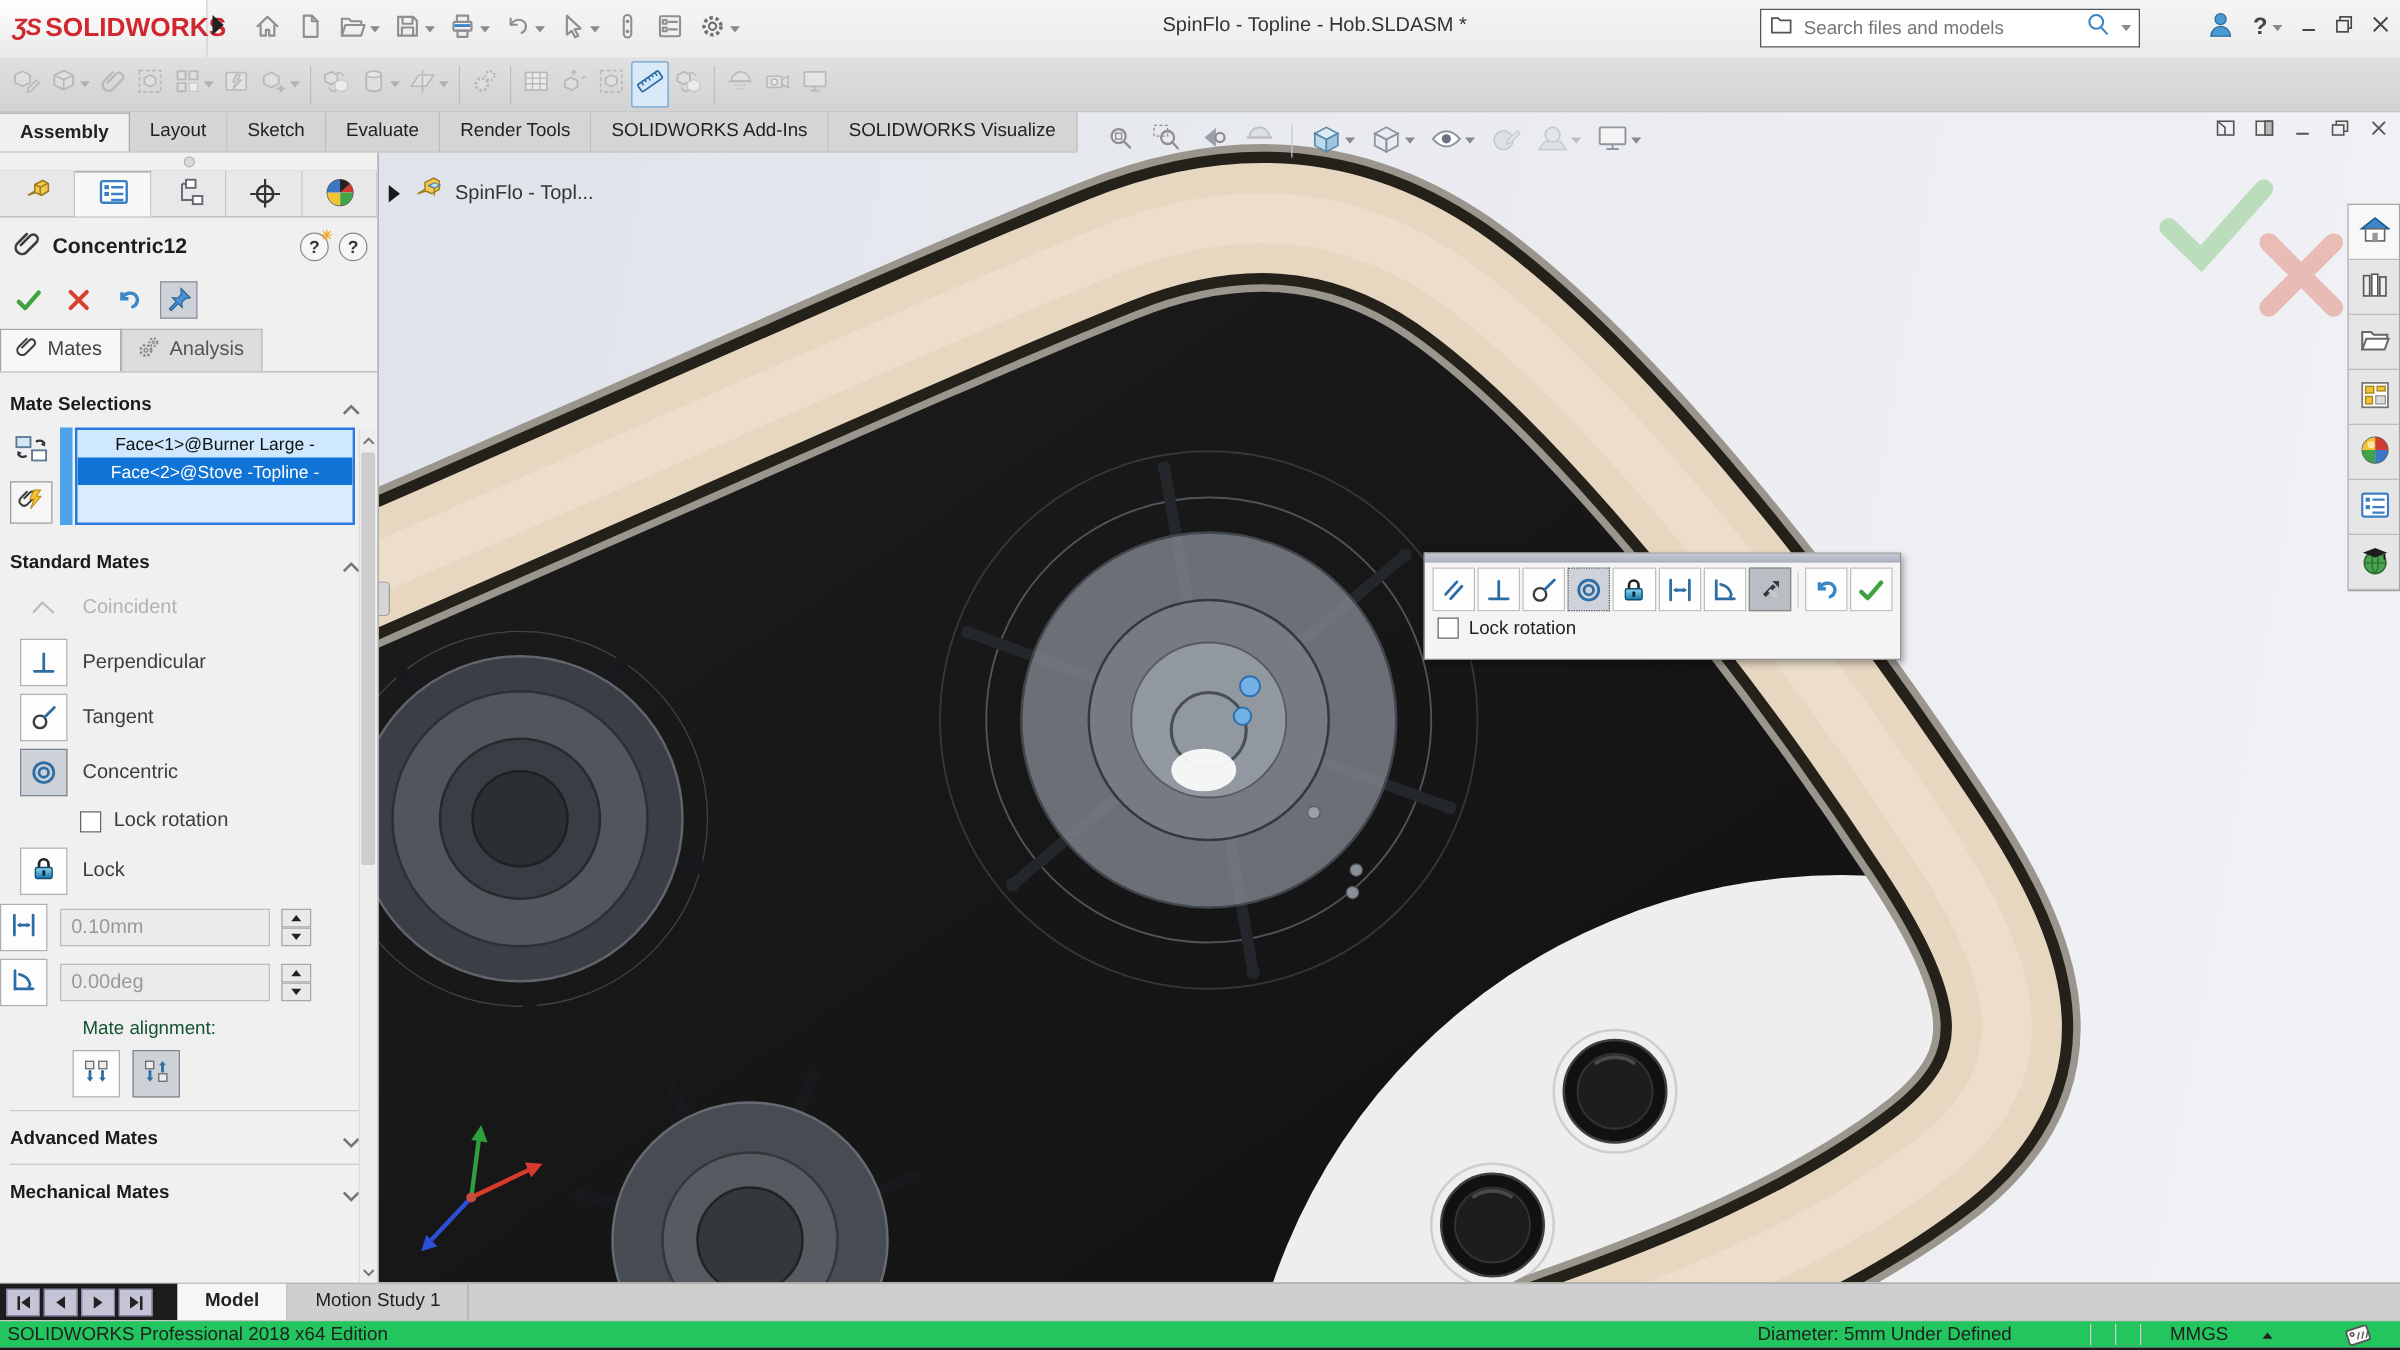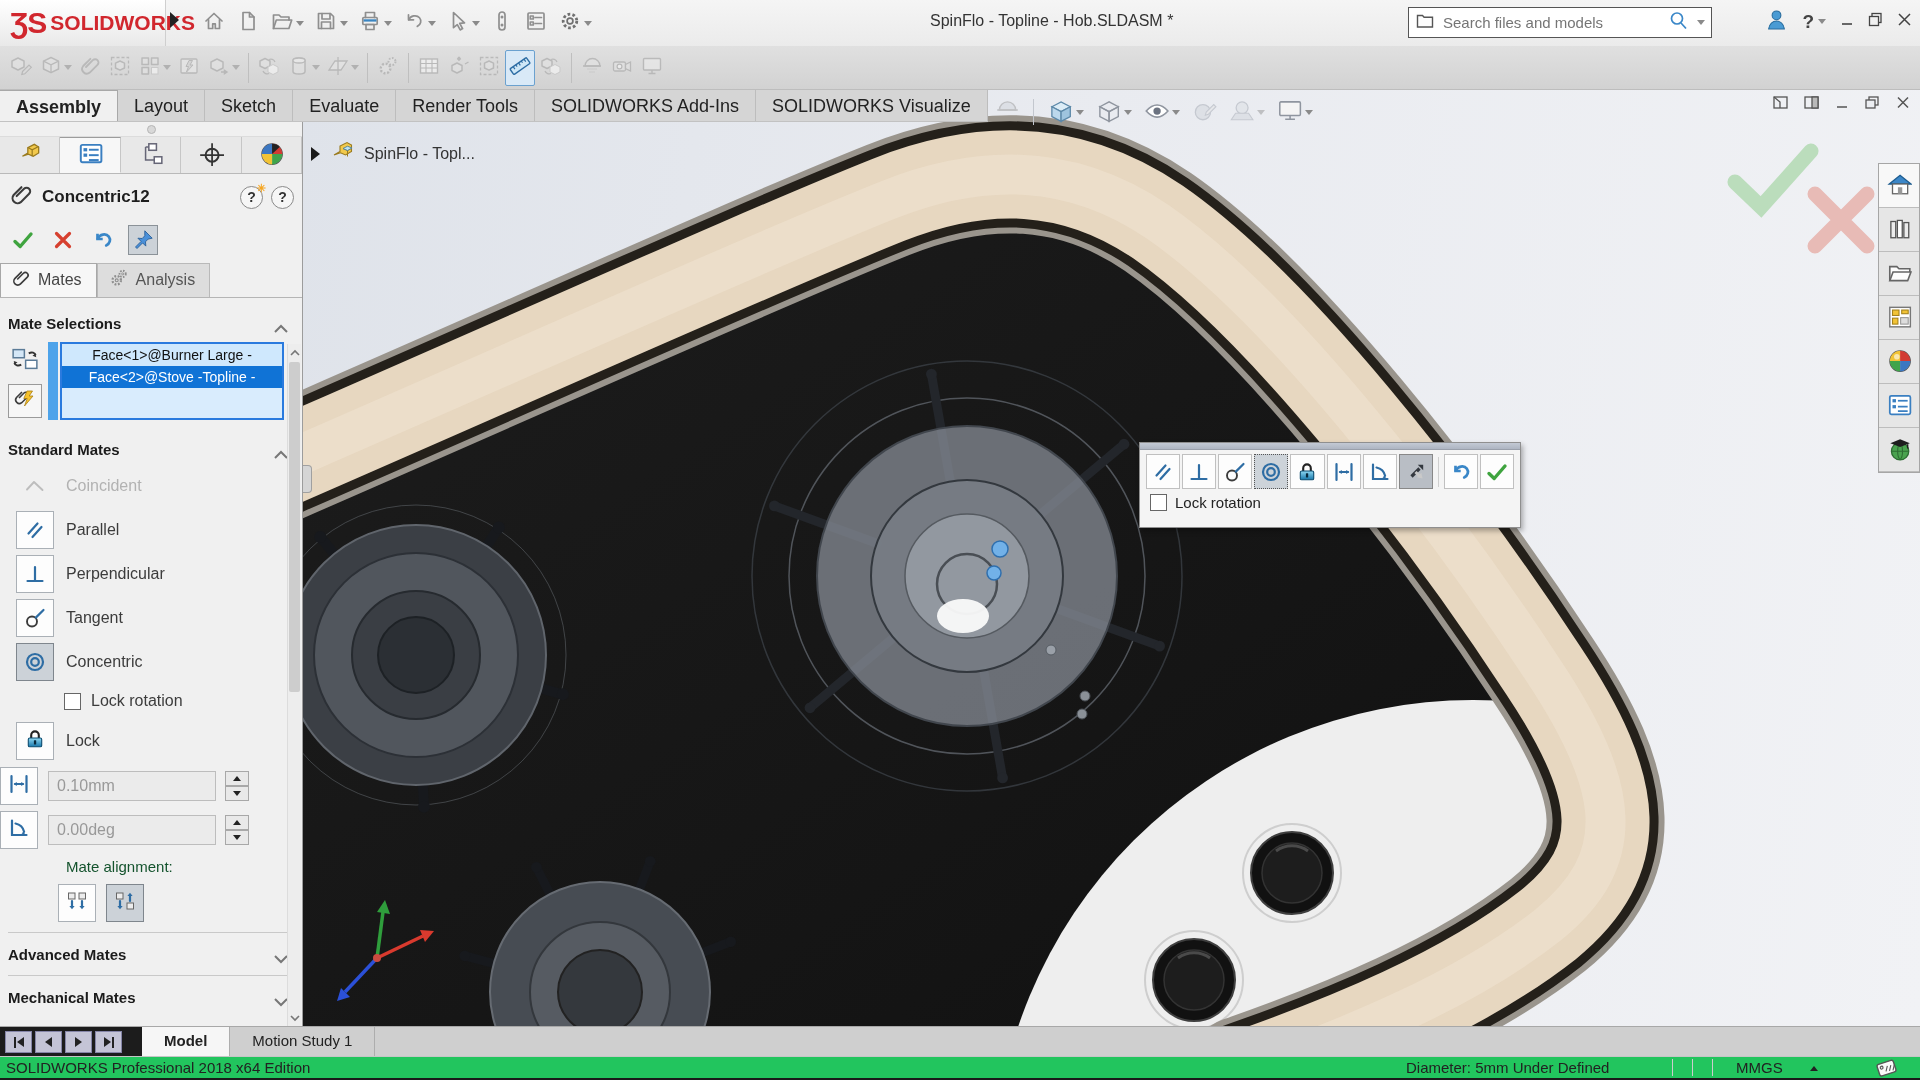--- a/index.html
+++ b/index.html
@@ -4,42 +4,42 @@
 <style>
   html,body{margin:0;padding:0;width:1920px;height:1080px;overflow:hidden;
     font-family:"Liberation Sans",sans-serif;background:#f0f0f0;position:relative;
     -webkit-font-smoothing:antialiased;}
   *{box-sizing:border-box;}
   .abs{position:absolute;}
   
   #titlebar{position:absolute;top:0;left:0;right:0;height:46px;background:linear-gradient(#f5f5f5,#ebebeb);}
   #logo{position:absolute;left:0;top:0;width:166px;height:46px;background:linear-gradient(#ffffff,#e9e9e9);
     border-right:1px solid #cfcfcf;display:flex;align-items:center;padding-left:10px;gap:4px;}
-  #logo .ds{color:#d1272e;font-size:30px;font-weight:bold;letter-spacing:-1px;}
+  #logo .ds{color:#d1272e;font-size:19px;font-weight:bold;font-style:italic;letter-spacing:-1px;}
   #logo .sw{color:#d1272e;font-size:21px;font-weight:bold;letter-spacing:0px;}
   #logo-caret{position:absolute;left:170px;top:12px;width:0;height:0;border-left:9px solid #222;
     border-top:8px solid transparent;border-bottom:8px solid transparent;}
   #quickbar{position:absolute;left:200px;top:7px;display:flex;align-items:center;gap:6px;}
   .qitem{display:flex;align-items:center;gap:1px;padding:2px;border-radius:2px;}
   .qcaret{width:0;height:0;border-top:5px solid #8a8a8a;border-left:4px solid transparent;border-right:4px solid transparent;margin-left:1px;}
   #win-title{position:absolute;left:930px;top:12px;font-size:16px;color:#333;}
   #searchbox{position:absolute;left:1408px;top:7px;width:304px;height:31px;background:#fff;border:1px solid #555;
     display:flex;align-items:center;padding:0 6px;gap:6px;}
   #searchbox input{border:none;outline:none;flex:1;font-size:15px;color:#777;font-family:"Liberation Sans",sans-serif;background:transparent;}
   #titlebar-right{position:absolute;right:8px;top:8px;display:flex;align-items:center;gap:14px;}
   .winglyph{font-size:17px;color:#444;}
   
   #row2{position:absolute;top:46px;left:0;right:0;height:44px;background:linear-gradient(#e0e0e0,#d2d2d2);
     border-bottom:1px solid #bdbdbd;display:flex;align-items:center;padding-left:6px;}
   .t2item{display:flex;align-items:center;padding:3px 2px;margin:0 1px;border-radius:2px;opacity:.5;}
   .t2item.active{opacity:1;background:#d9e9f7;border:1px solid #6ba1cf;}
   .t2sep{width:1px;height:30px;background:#bfbfbf;margin:0 5px;}
   
   #tabrow{position:absolute;top:90px;left:0;height:32px;z-index:6;display:flex;background:#d5d5d5;border-bottom:1px solid #c2c2c2;}
-  .cmdtab{padding:6px 16px 6px 16px;font-size:18px;color:#222;border-right:1px solid #bdbdbd;background:#d5d5d5;white-space:nowrap;}
+  .cmdtab{padding:6px 16px 6px 16px;font-size:15px;color:#222;border-right:1px solid #bdbdbd;background:#d5d5d5;white-space:nowrap;}
   .cmdtab.active{background:#f0f0f0;font-weight:bold;border-top:1px solid #a8a8a8;border-right:1px solid #a8a8a8;}
   #vp-controls{position:absolute;top:96px;right:10px;z-index:6;display:flex;gap:16px;align-items:center;color:#555;font-size:14px;}
   
   #panel{position:absolute;top:122px;left:0;width:303px;bottom:54px;background:#f0f0f0;border-right:1px solid #9c9c9c;overflow:hidden;z-index:5;}
   #panel-grip{height:15px;display:flex;align-items:center;justify-content:center;border-bottom:1px solid #dcdcdc;}
   #panel-grip .dot{width:9px;height:9px;border-radius:50%;background:#d8d8d8;border:1px solid #b5b5b5;}
   #mgr-tabs{display:flex;height:37px;border-bottom:1px solid #b9b9b9;background:#e8e8e8;}
   .mgrtab{flex:1;display:flex;align-items:center;justify-content:center;border-right:1px solid #c6c6c6;}
   .mgrtab.active{background:#f7f7f7;border-top:1px solid #9c9c9c;border-bottom:1px solid #f7f7f7;}
   #pm-header{display:flex;align-items:center;height:46px;padding:0 8px;gap:8px;}
@@ -890,29 +890,20 @@
         <span class="mate-btn noborder">
           <svg width="24" height="24" viewBox="0 0 24 24" fill="none" xmlns="http://www.w3.org/2000/svg">
             <path d="M4 15.5l7-7.5M11 8l8.5 8" stroke="#bdbdbd" stroke-width="1.9" fill="none" stroke-linecap="round"></path>
           </svg>
         </span>
         <span class="mate-label disabled">Coincident</span>
       </div>
       <div class="mate-row">
         <span class="mate-btn">
           <svg width="24" height="24" viewBox="0 0 24 24" fill="none" xmlns="http://www.w3.org/2000/svg">
-            <path d="M5.5 15.5l9-10" stroke="#2e6da4" stroke-width="2.2" fill="none" stroke-linecap="round"></path>
-            <path d="M9.5 19l9-10" stroke="#2e6da4" stroke-width="2.2" fill="none" stroke-linecap="round"></path>
-          </svg>
-        </span>
-        <span class="mate-label">Parallel</span>
-      </div>
-      <div class="mate-row">
-        <span class="mate-btn">
-          <svg width="24" height="24" viewBox="0 0 24 24" fill="none" xmlns="http://www.w3.org/2000/svg">
             <path d="M4.5 19h15M12 19V5" stroke="#2e6da4" stroke-width="2.2" fill="none" stroke-linecap="round"></path>
           </svg>
         </span>
         <span class="mate-label">Perpendicular</span>
       </div>
       <div class="mate-row">
         <span class="mate-btn">
           <svg width="24" height="24" viewBox="0 0 24 24" fill="none" xmlns="http://www.w3.org/2000/svg">
             <circle cx="9" cy="15.5" r="5" stroke="#3c3c3c" stroke-width="1.9" fill="none"></circle>
             <path d="M12.8 11.6L20.5 4" stroke="#2e6da4" stroke-width="2.2" fill="none" stroke-linecap="round"></path>

